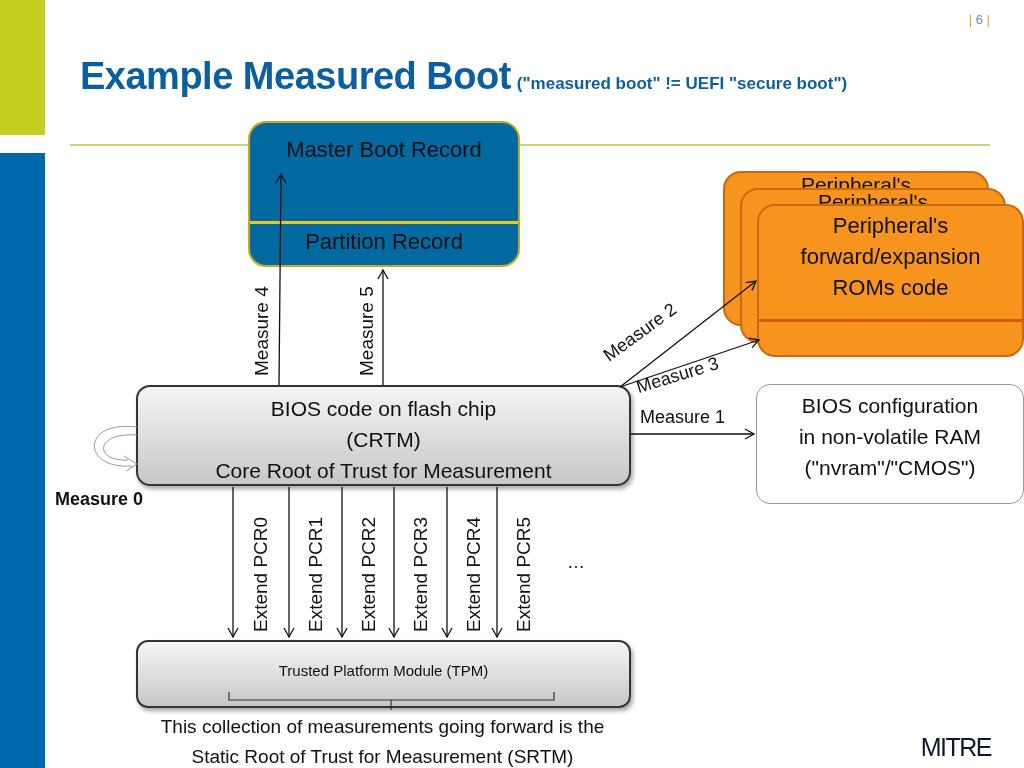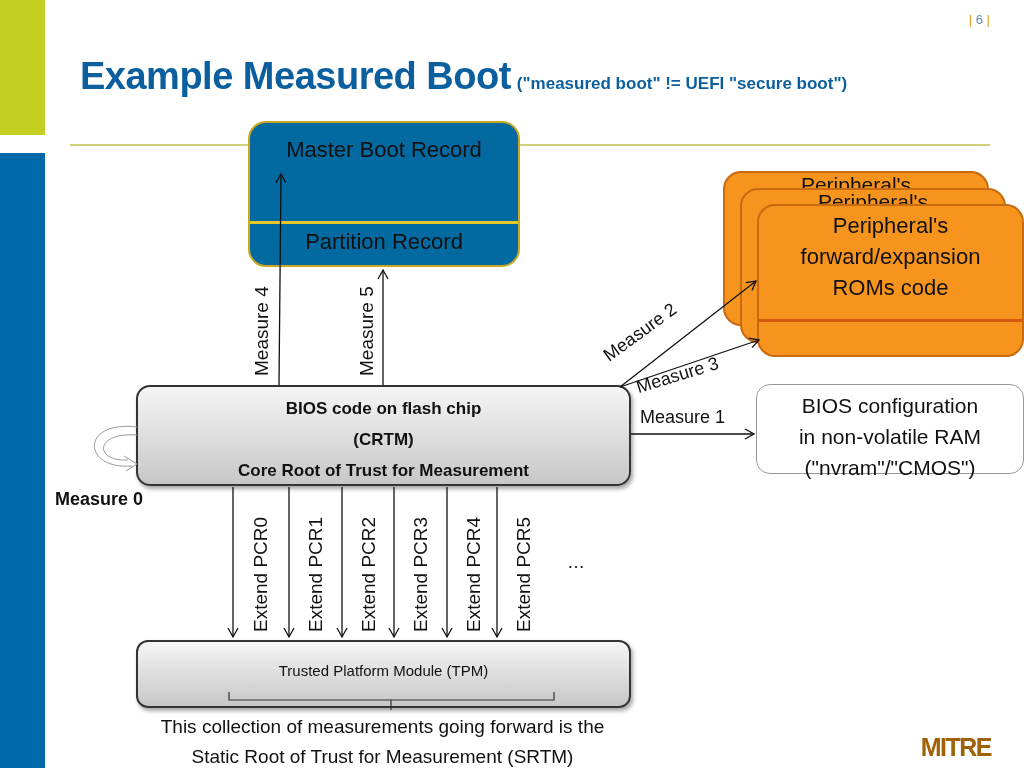--- a/index.html
+++ b/index.html
@@ -21,30 +21,30 @@
   .periph { background:#f7941d; border:2px solid #c86a10; border-radius:18px; }
   .p1 { left:723px; top:171px; width:266px; height:155px; }
   .p2 { left:740px; top:188px; width:266px; height:155px; }
   .p3 { left:757px; top:204px; width:267px; height:153px; }
   .periph .ghost { position:absolute; left:0; right:0; top:0; font-size:21px; line-height:24px; }
   .p3 .t1 { position:absolute; left:0; right:0; top:4px; font-size:22px; line-height:31px; }
   .p3 .split { position:absolute; left:0; right:0; top:113px; height:3px; background:#d25a12; }
   .p3 .t2 { position:absolute; left:0; right:0; top:126px; font-size:22px; }
   .bios { left:136px; top:385px; width:495px; height:101px; border:2px solid #333; border-radius:14px;
           background:linear-gradient(#f5f5f5,#c7c7c7); box-shadow:2px 3px 4px rgba(0,0,0,0.35);
-          font-size:17px; line-height:31px; padding-top:6px;font-weight:bold; }
-  .nvram { left:756px; top:384px; width:268px; height:90px; border:1.5px solid #999; border-radius:14px; background:#fff;
+          font-size:21px; line-height:31px; padding-top:6px; }
+  .nvram { left:756px; top:384px; width:268px; height:120px; border:1.5px solid #999; border-radius:14px; background:#fff;
            font-size:21px; line-height:31px; padding-top:5px; }
   .tpm { left:136px; top:640px; width:495px; height:68px; border:2px solid #333; border-radius:12px;
          background:linear-gradient(#f5f5f5,#c7c7c7); box-shadow:2px 3px 4px rgba(0,0,0,0.35);
          font-size:15px; line-height:58px; }
   .lbl { position:absolute; font-size:18px; white-space:nowrap; }
   .vlbl { position:absolute; font-size:19px; white-space:nowrap; transform:rotate(-90deg); transform-origin:left top; }
   .caption { left:60px; top:712px; width:645px; text-align:center; font-size:19px; line-height:30px; }
-  .mitre { right:33px; top:733px; font-size:25px; font-weight:bold; color:#a16207; letter-spacing:-1.5px; }
+  .mitre { right:33px; top:733px; font-size:25px; font-weight:normal; color:#0f172a; letter-spacing:-1.5px; }
   svg.wires { position:absolute; left:0; top:0; }
 </style>
 </head>
 <body>
 
 <div class="abs bar-green"></div>
 <div class="abs bar-blue"></div>
 <div class="abs rule"></div>
 
 <div class="abs pagenum"><span class="sep">| </span><span>6</span><span class="sep"> |</span></div>

